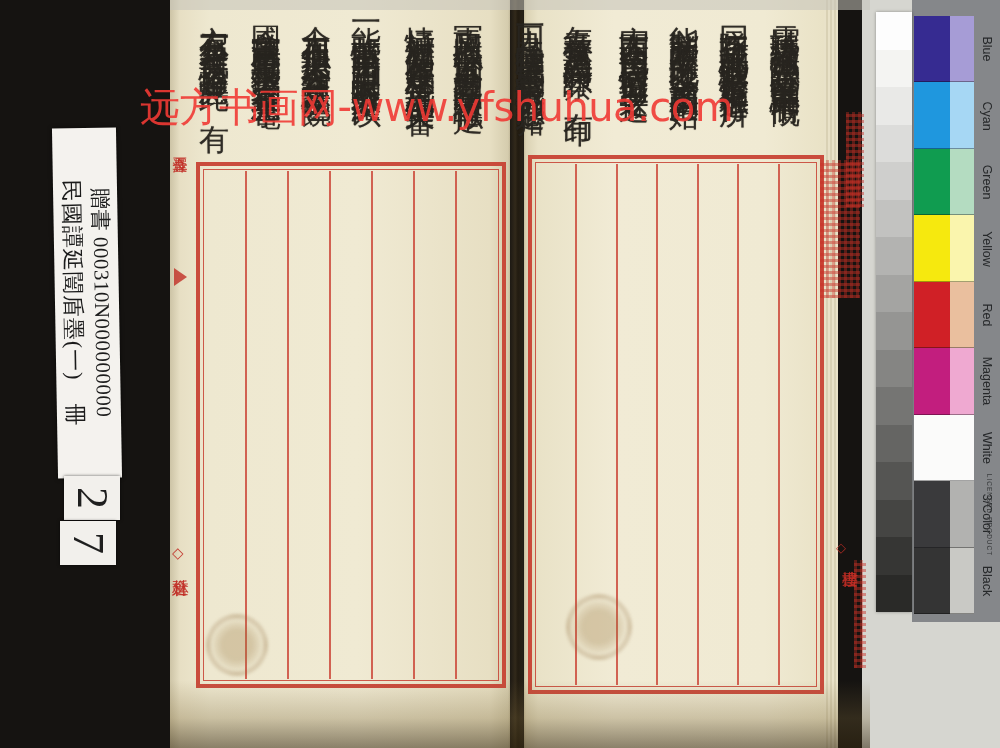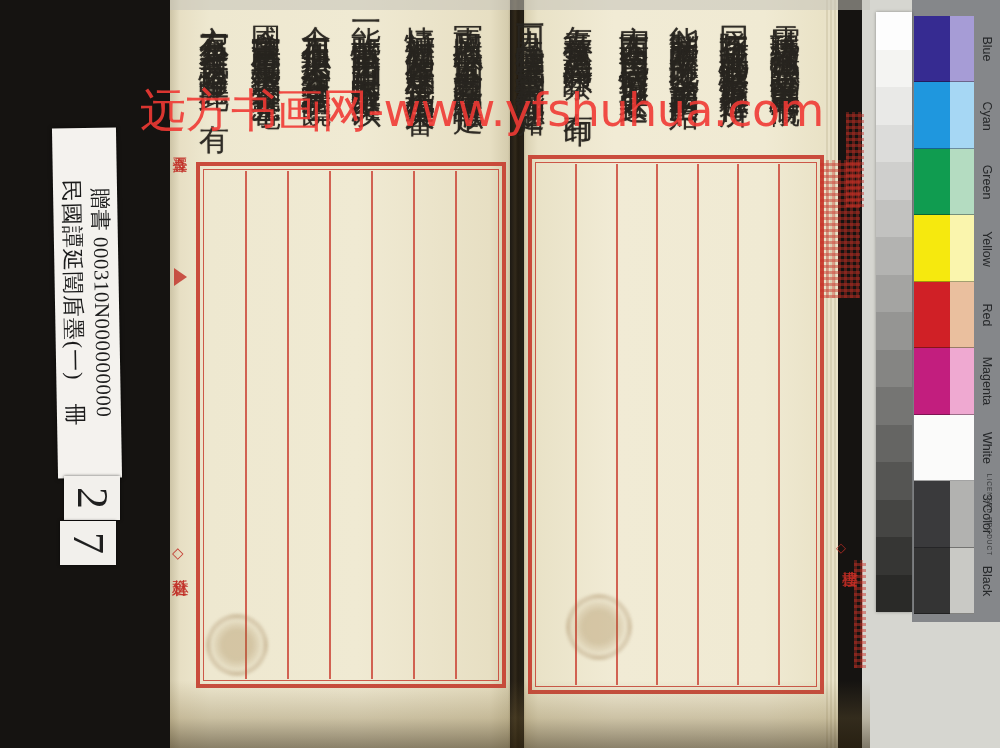--- a/index.html
+++ b/index.html
@@ -51,21 +51,21 @@
   .edge-text{position:absolute;writing-mode:vertical-rl;font-family:"DejaVu Serif",serif;
     color:rgba(193,46,38,.85);filter:blur(.4px);line-height:1;}
   .seal-pattern{position:absolute;opacity:.85;filter:blur(.5px);
     background:repeating-linear-gradient(0deg,rgba(200,48,38,.55) 0 3px,transparent 3px 6px),
                repeating-linear-gradient(90deg,rgba(200,48,38,.45) 0 3px,transparent 3px 6px);}
   .red-diamond{position:absolute;color:rgba(193,46,38,.9);font-size:15px;filter:blur(.3px);}
   .red-tri{position:absolute;width:0;height:0;border-left:13px solid rgba(193,46,38,.8);
     border-top:9px solid transparent;border-bottom:9px solid transparent;filter:blur(.5px);}
 
   
-  #watermark{position:absolute;left:140px;top:80px;font-size:46px;letter-spacing:-.5px;
+  #watermark{position:absolute;left:140px;top:80px;font-size:40px;letter-spacing:-.5px;
     color:rgba(240,58,52,.9);font-family:"DejaVu Sans",sans-serif;white-space:nowrap;z-index:40;}
 
   
   .rot-wrap{position:absolute;}
   .rot-in{position:absolute;left:50%;top:50%;transform:translate(-50%,-50%) rotate(90deg);
     white-space:nowrap;text-align:center;}
   #spine-label{left:55px;top:128px;width:64px;height:350px;background:#f4f2ee;
     box-shadow:0 0 4px rgba(0,0,0,.6);transform:rotate(-1deg);z-index:30;}
   #spine-label .rot-in{width:350px;height:64px;color:#1b1b1b;font-family:"Liberation Serif",serif;}
   #spine-line1{font-size:21px;letter-spacing:.5px;margin-top:3px;}

